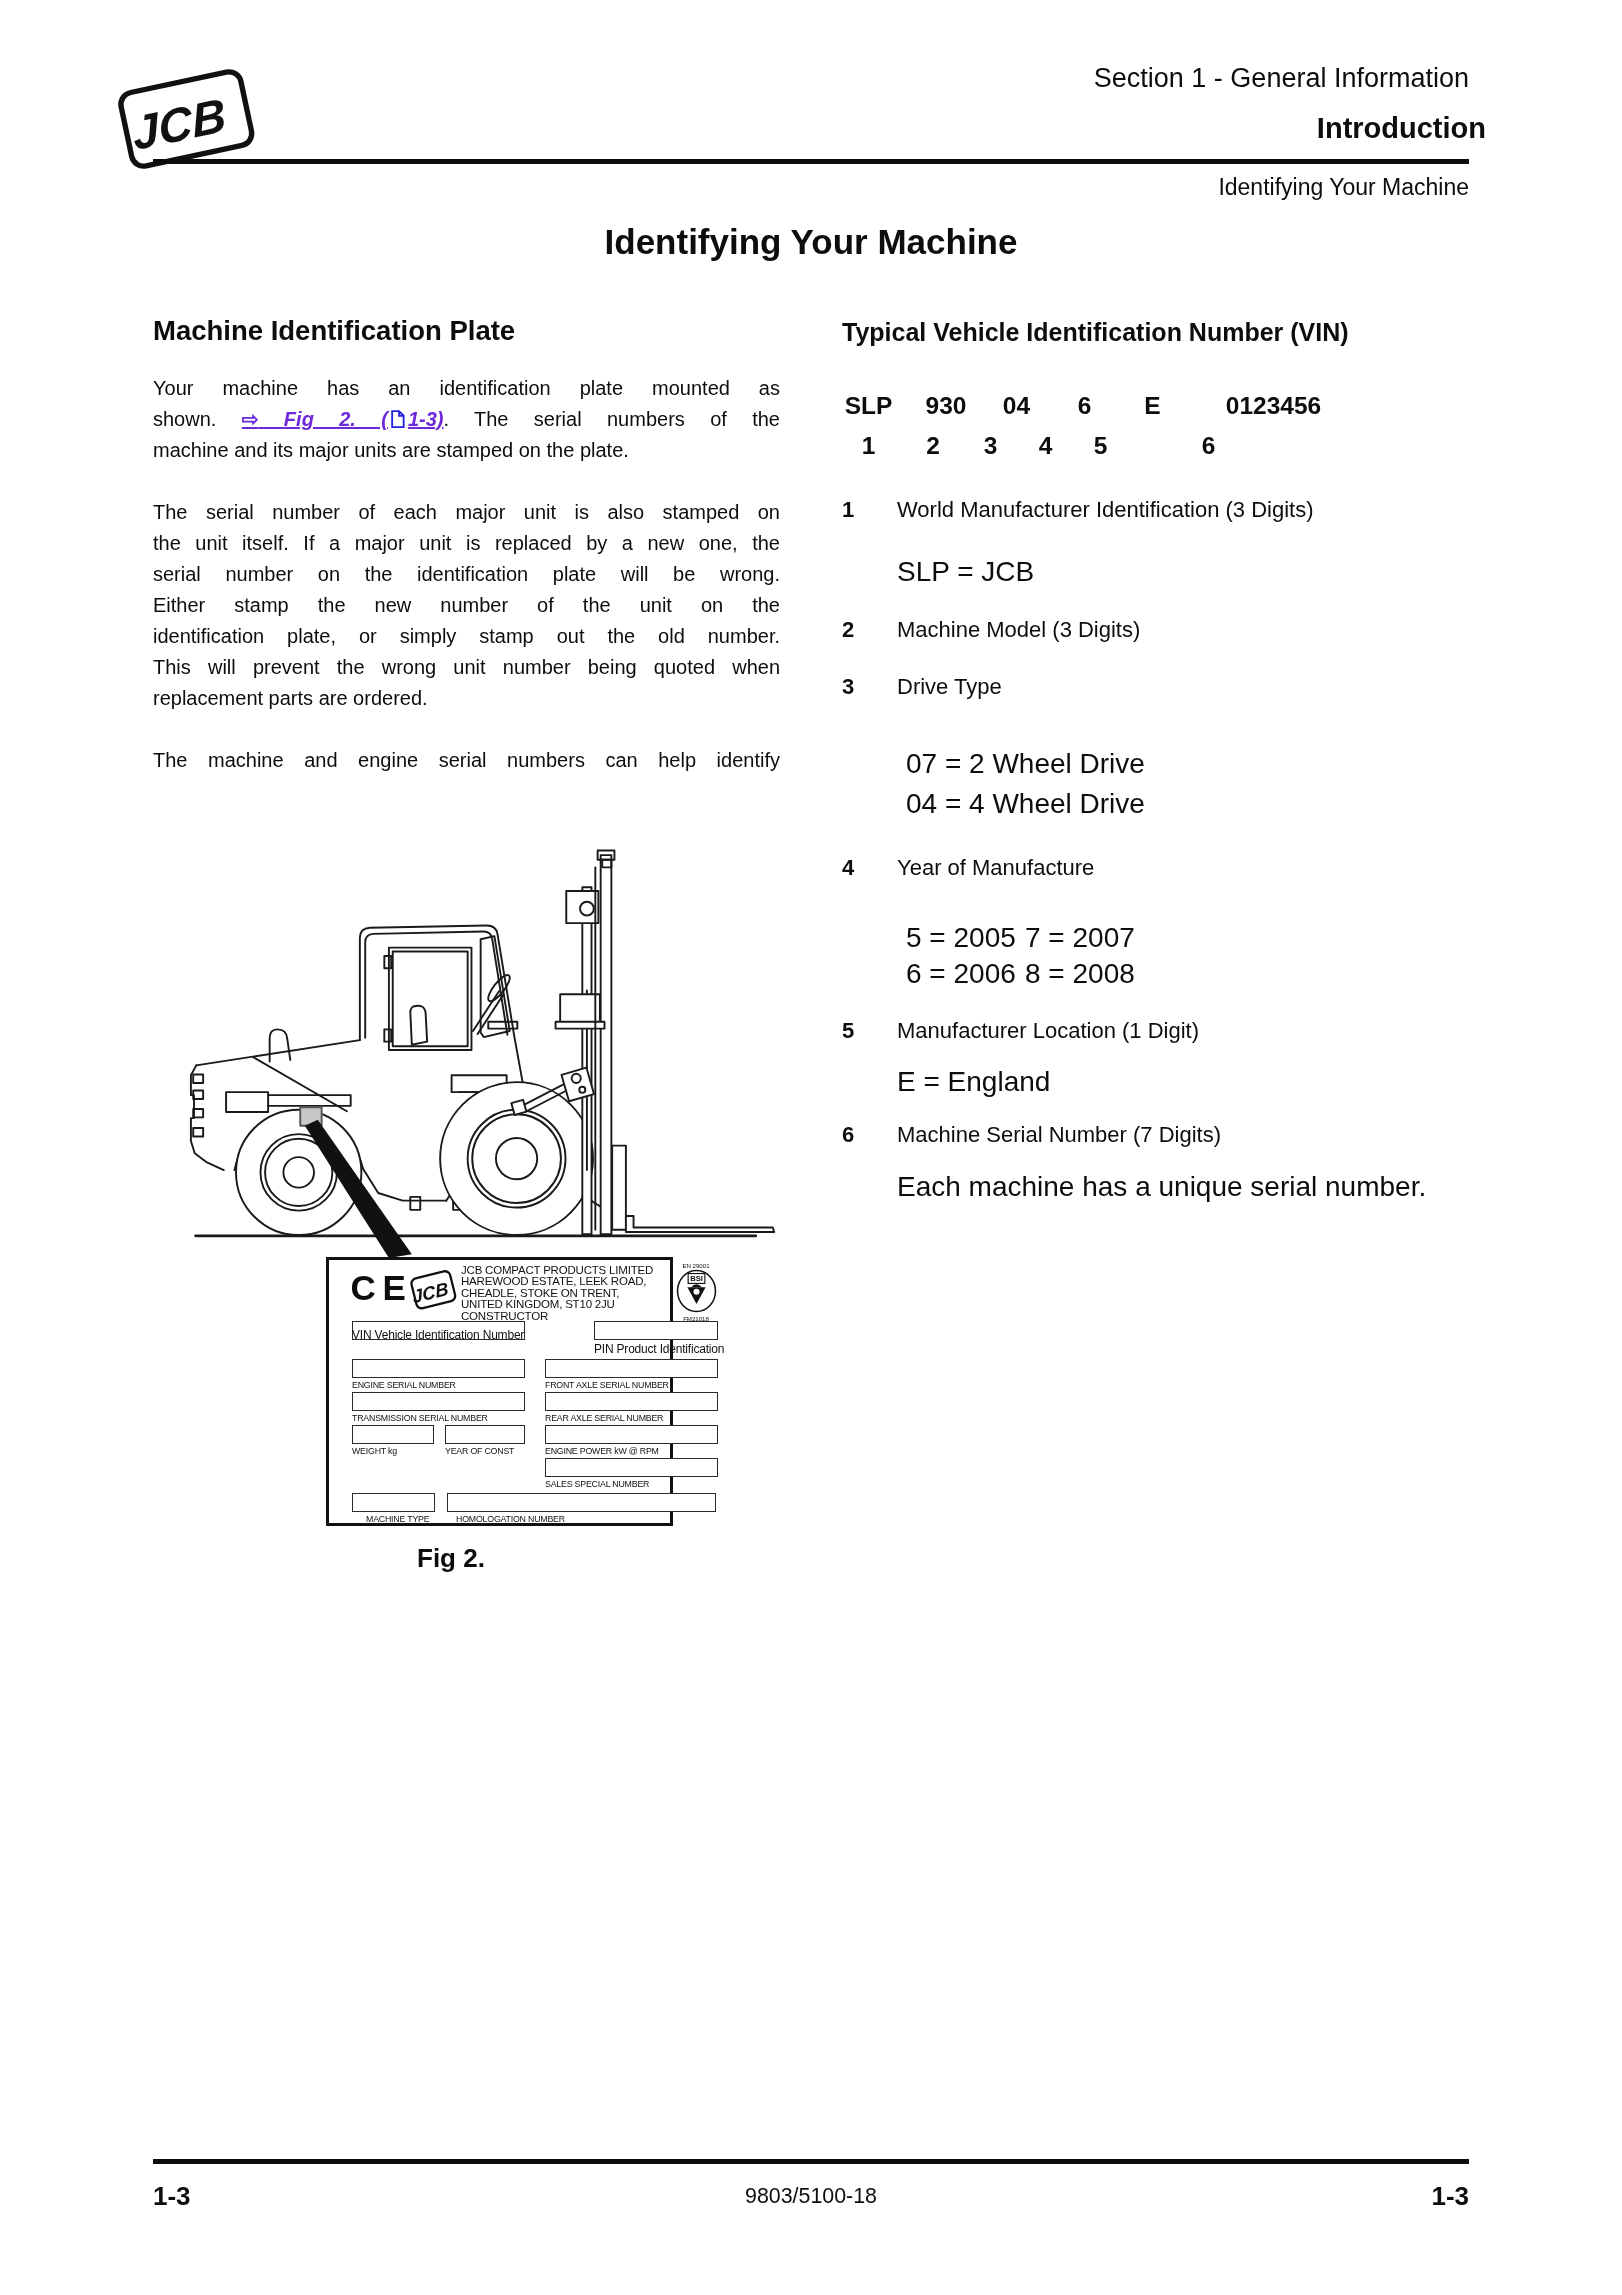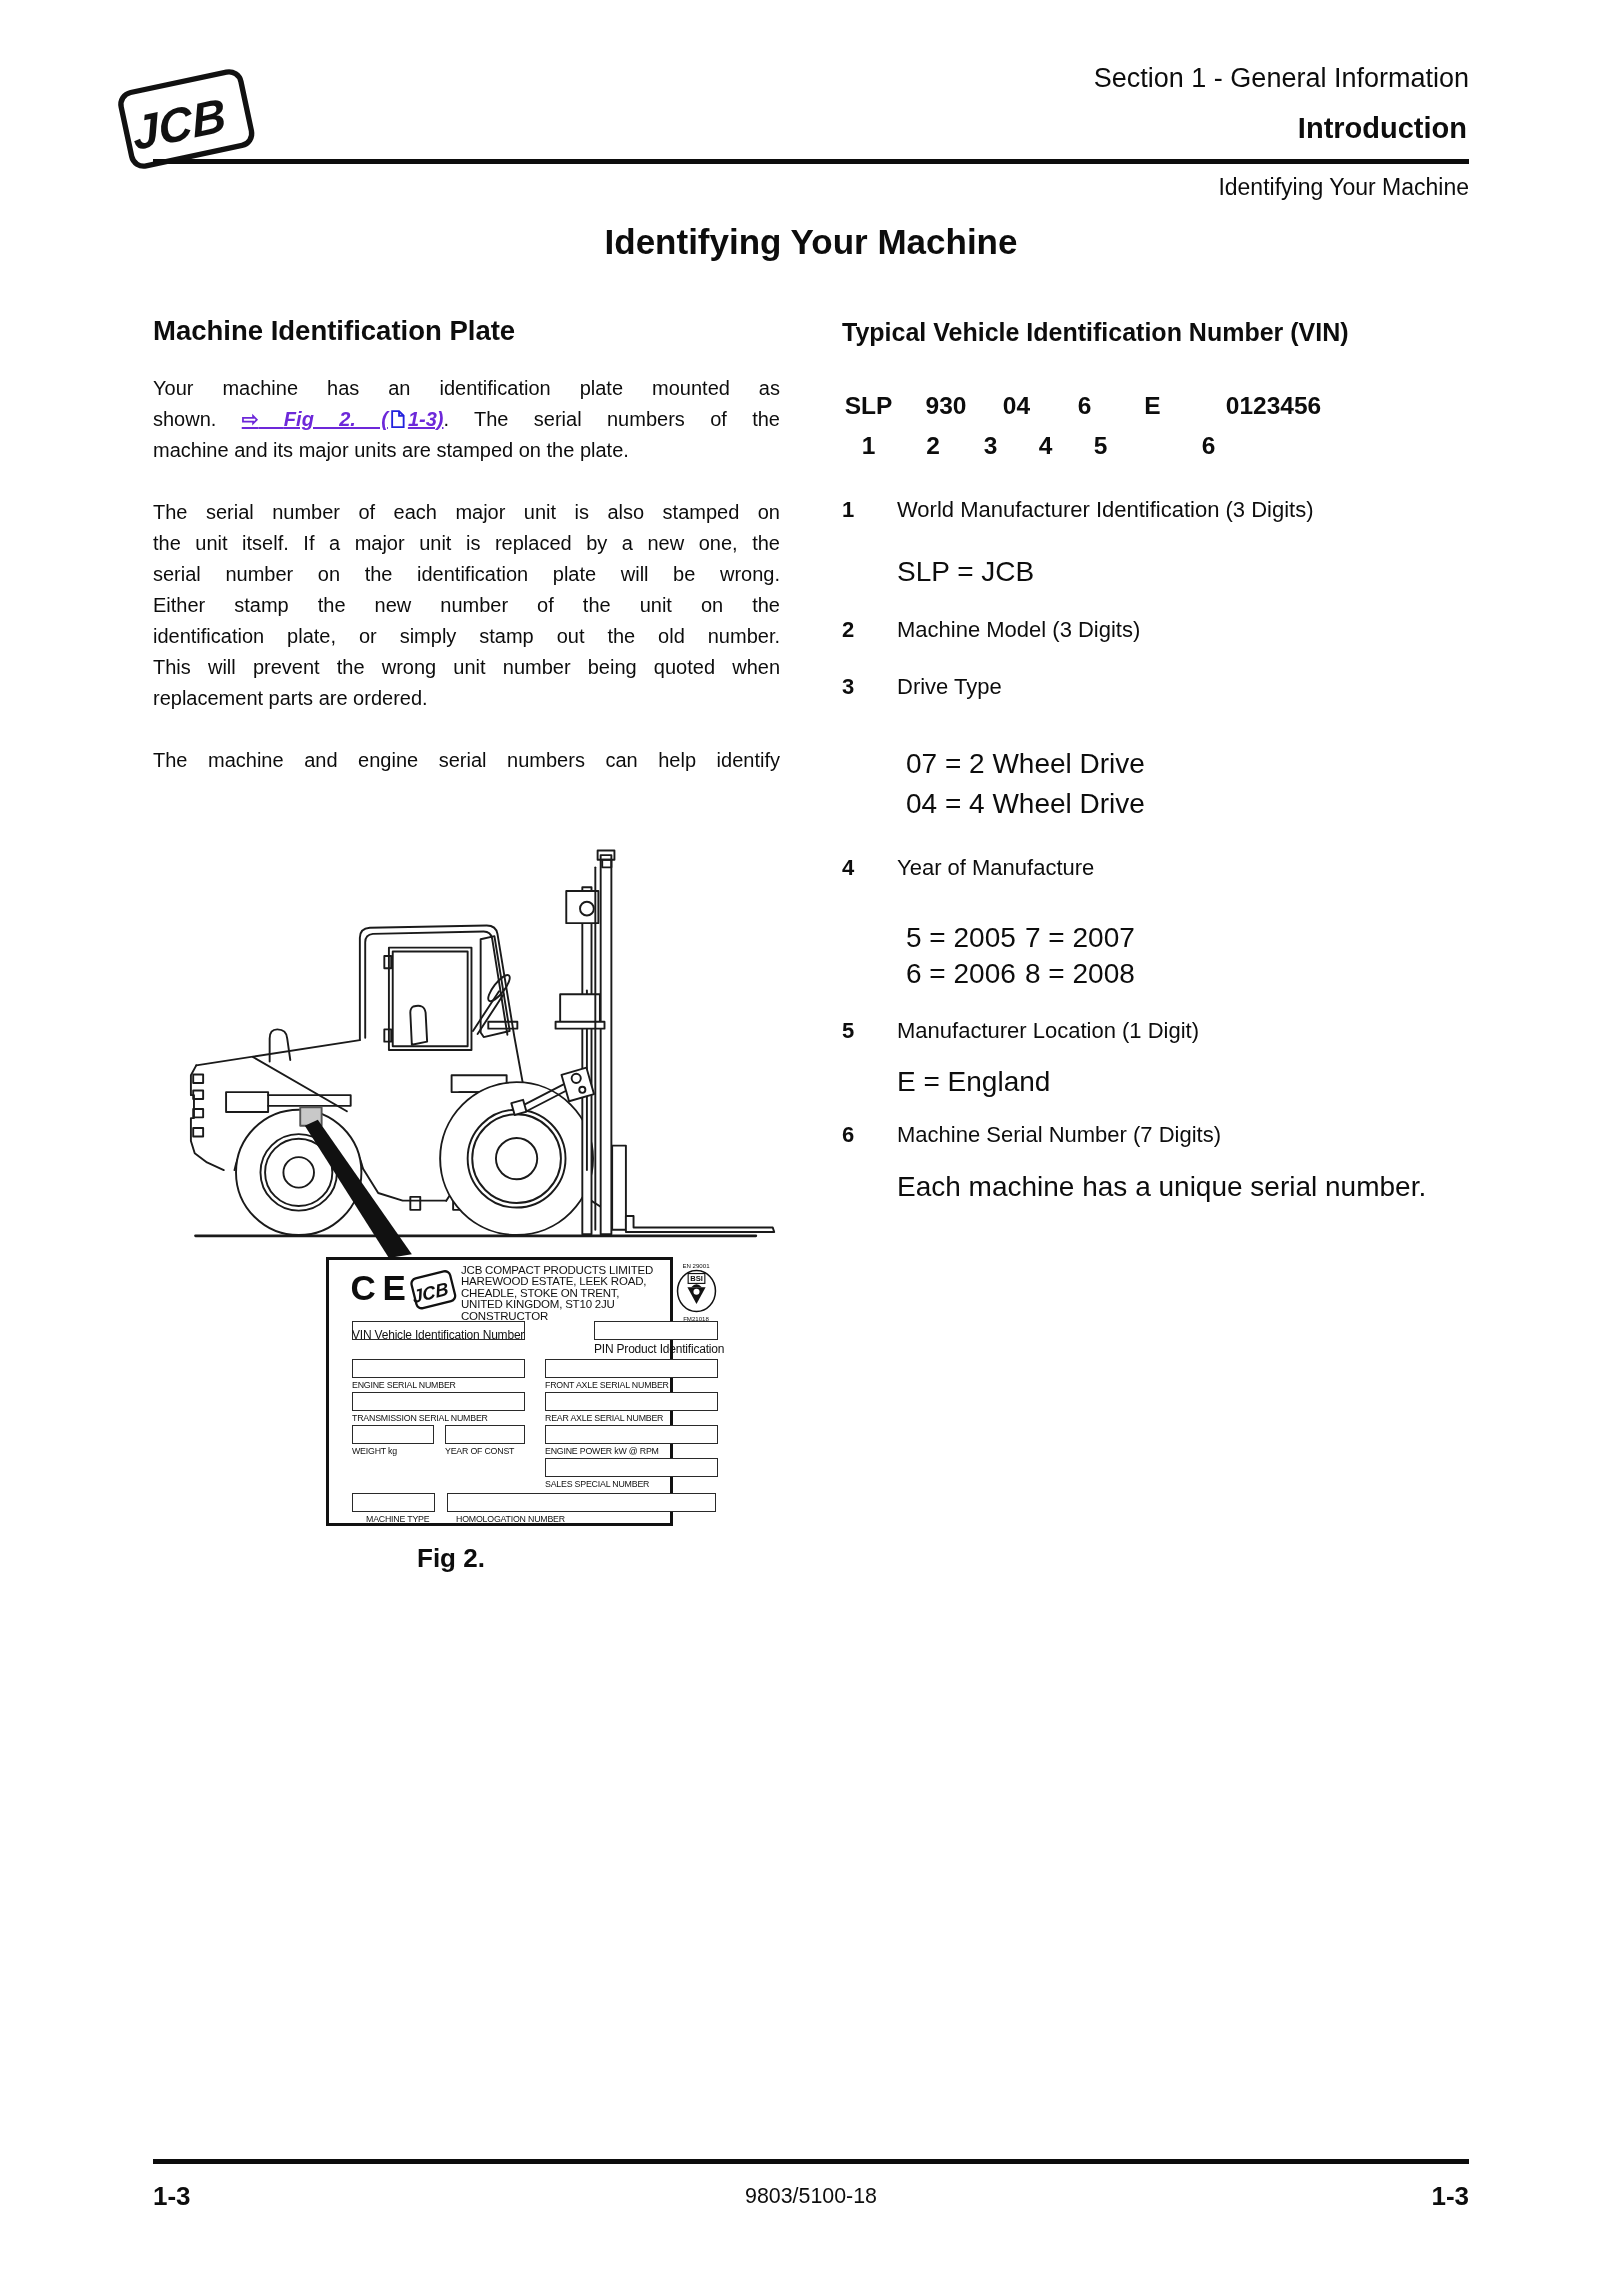--- a/index.html
+++ b/index.html
@@ -52,21 +52,21 @@
 <div id="page">
 
   <svg class="abs" style="left:98px;top:60px;" width="176" height="115" viewBox="0 0 230 150">
     <g transform="rotate(-12 115 75)">
       <rect x="35" y="28" width="160" height="98" rx="16" fill="#fff" stroke="#111" stroke-width="7"></rect>
       <text x="113" y="103" font-family="Liberation Sans, sans-serif" font-size="62" font-weight="bold" font-style="italic" text-anchor="middle" fill="#111" transform="skewX(-6)">JCB</text>
     </g>
   </svg>
 
   <div class="abs h-section" style="right:153px;top:63px;">Section 1 - General Information</div>
-  <div class="abs h-intro" style="right:155px;top:112px;">Introduction</div>
+  <div class="abs h-intro" style="right:136px;top:112px;">Introduction</div>
   <div class="abs rule" style="left:153px;top:159px;width:1316px;height:5.4px;"></div>
   <div class="abs h-crumb" style="right:153px;top:174px;">Identifying Your Machine</div>
 
   <div class="abs title" style="left:811px;top:222px;transform:translateX(-50%);">Identifying Your Machine</div>
 
   <div class="abs lhead" style="left:153px;top:315px;">Machine Identification Plate</div>
 
   <div class="abs para" style="left:153px;top:373px;">
     <div class="jl">Your machine has an identification plate mounted as</div>
     <div class="jl"><span>shown. </span><span class="xref"><span class="arrow">⇨</span>&nbsp;<i>Fig 2. (</i><svg class="pageicon" width="13.8" height="18.4" viewBox="0 0 18 24">

